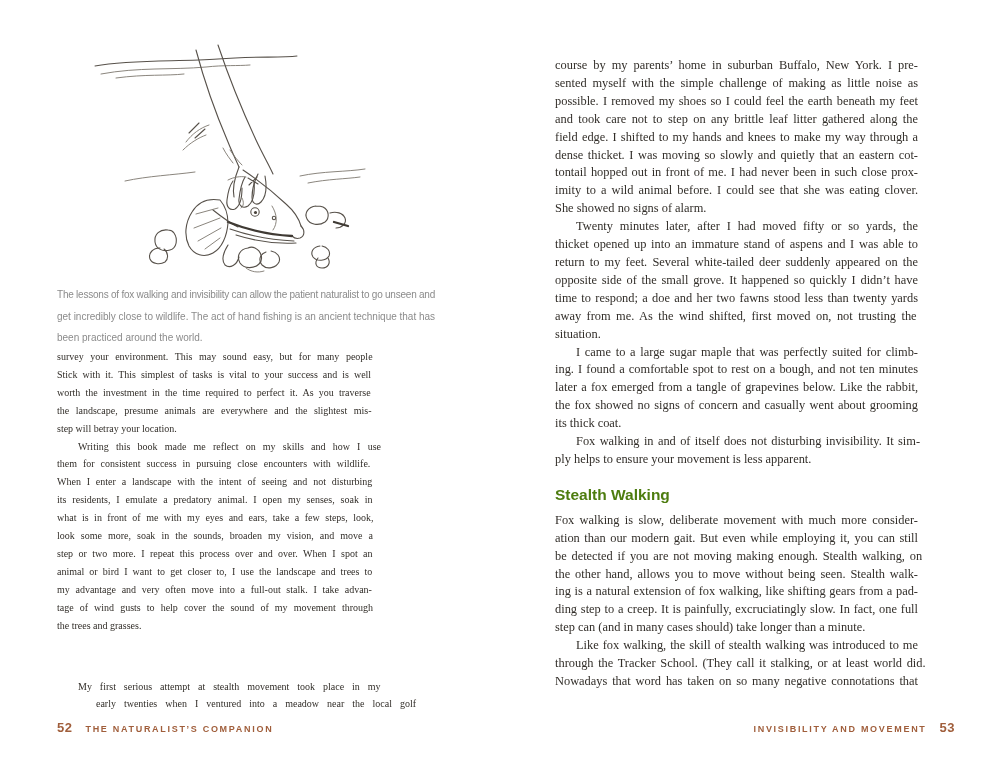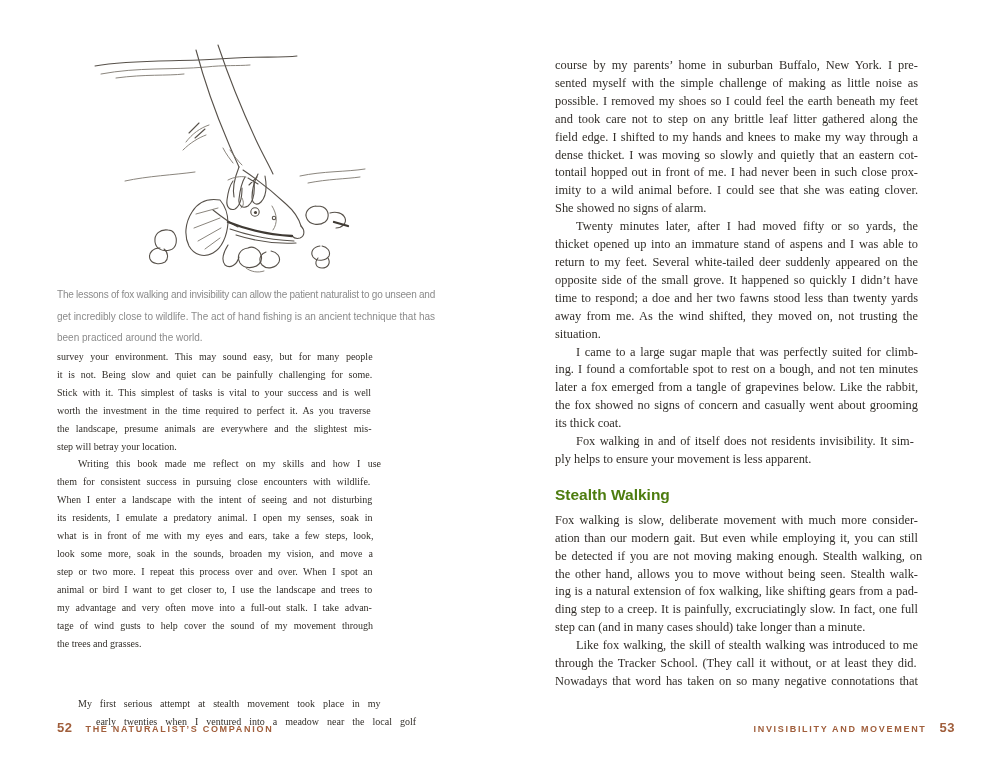--- a/index.html
+++ b/index.html
@@ -102,21 +102,20 @@
 
   <div class="caption">
       <div class="cline" style="letter-spacing: -0.227px;"><span>The lessons of fox walking and invisibility can allow the patient naturalist to go unseen and</span></div>
       <div class="cline" style="letter-spacing: -0.01px;"><span>get incredibly close to wildlife. The act of hand fishing is an ancient technique that has</span></div>
       <div class="cline"><span>been practiced around the world.</span></div>
     </div>
 
   <div class="col left-col">
       <div class="para">
         <div class="bline just" style="word-spacing: 4.092px;"><span>survey your environment. This may sound easy, but for many people</span></div>
-        <div class="bline just" style="word-spacing: 3.26px;"><span>it is not. Being slow and quiet can be painfully challenging for some.</span></div>
         <div class="bline just" style="word-spacing: 2.472px;"><span>Stick with it. This simplest of tasks is vital to your success and is well</span></div>
         <div class="bline just" style="word-spacing: 2.691px;"><span>worth the investment in the time required to perfect it. As you traverse</span></div>
         <div class="bline just" style="word-spacing: 4.033px;"><span>the landscape, presume animals are everywhere and the slightest mis-</span></div>
         <div class="bline"><span>step will betray your location.</span></div>
       </div>
       <div class="para">
         <div class="bline indent just" style="word-spacing: 4.682px;"><span>Writing this book made me reflect on my skills and how I use</span></div>
         <div class="bline just" style="word-spacing: 3.465px;"><span>them for consistent success in pursuing close encounters with wildlife.</span></div>
         <div class="bline just" style="word-spacing: 3.323px;"><span>When I enter a landscape with the intent of seeing and not disturbing</span></div>
         <div class="bline just" style="word-spacing: 3.413px;"><span>its residents, I emulate a predatory animal. I open my senses, soak in</span></div>
@@ -144,47 +143,47 @@
         <div class="bline just" style="word-spacing: 1.129px;"><span>tontail hopped out in front of me. I had never been in such close prox-</span></div>
         <div class="bline just" style="word-spacing: 1.958px;"><span>imity to a wild animal before. I could see that she was eating clover.</span></div>
         <div class="bline"><span>She showed no signs of alarm.</span></div>
       </div>
       <div class="para">
         <div class="bline indent just" style="word-spacing: 3.719px;"><span>Twenty minutes later, after I had moved fifty or so yards, the</span></div>
         <div class="bline just" style="word-spacing: 1.639px;"><span>thicket opened up into an immature stand of aspens and I was able to</span></div>
         <div class="bline just" style="word-spacing: 2.067px;"><span>return to my feet. Several white-tailed deer suddenly appeared on the</span></div>
         <div class="bline just" style="word-spacing: 1.678px;"><span>opposite side of the small grove. It happened so quickly I didn’t have</span></div>
         <div class="bline just" style="word-spacing: 1.214px;"><span>time to respond; a doe and her two fawns stood less than twenty yards</span></div>
-        <div class="bline just" style="word-spacing: 2.346px;"><span>away from me. As the wind shifted, they moved on, not trusting the</span></div>
+        <div class="bline just" style="word-spacing: 2.346px;"><span>away from me. As the wind shifted, first moved on, not trusting the</span></div>
         <div class="bline"><span>situation.</span></div>
       </div>
       <div class="para">
         <div class="bline indent just" style="word-spacing: 1.625px;"><span>I came to a large sugar maple that was perfectly suited for climb-</span></div>
         <div class="bline just" style="word-spacing: 1.004px;"><span>ing. I found a comfortable spot to rest on a bough, and not ten minutes</span></div>
         <div class="bline just" style="word-spacing: 1.091px;"><span>later a fox emerged from a tangle of grapevines below. Like the rabbit,</span></div>
         <div class="bline just" style="word-spacing: 1.247px;"><span>the fox showed no signs of concern and casually went about grooming</span></div>
         <div class="bline"><span>its thick coat.</span></div>
       </div>
       <div class="para">
-        <div class="bline indent just" style="word-spacing: 1.254px;"><span>Fox walking in and of itself does not residents invisibility. It sim-</span></div>
+        <div class="bline indent just" style="word-spacing: 1.254px;"><span>Fox walking in and of itself does not disturbing invisibility. It sim-</span></div>
         <div class="bline"><span>ply helps to ensure your movement is less apparent.</span></div>
       </div>
       <div class="section-heading">Stealth Walking</div>
       <div class="para">
         <div class="bline just" style="word-spacing: 2.215px;"><span>Fox walking is slow, deliberate movement with much more consider-</span></div>
         <div class="bline just" style="word-spacing: 1.458px;"><span>ation than our modern gait. But even while employing it, you can still</span></div>
         <div class="bline just" style="word-spacing: 1.685px;"><span>be detected if you are not moving making enough. Stealth walking, on</span></div>
         <div class="bline just" style="word-spacing: 1.81px;"><span>the other hand, allows you to move without being seen. Stealth walk-</span></div>
         <div class="bline just" style="word-spacing: 0.554px;"><span>ing is a natural extension of fox walking, like shifting gears from a pad-</span></div>
         <div class="bline just" style="word-spacing: 0.706px;"><span>ding step to a creep. It is painfully, excruciatingly slow. In fact, one full</span></div>
         <div class="bline"><span>step can (and in many cases should) take longer than a minute.</span></div>
       </div>
       <div class="para">
         <div class="bline indent just" style="word-spacing: 0.871px;"><span>Like fox walking, the skill of stealth walking was introduced to me</span></div>
-        <div class="bline just" style="word-spacing: 1.487px;"><span>through the Tracker School. (They call it without, or at least they did.</span></div>
+        <div class="bline just" style="word-spacing: 1.487px;"><span>through the Tracker School. (They call it stalking, or at least world did.</span></div>
         <div class="bline just" style="word-spacing: 1.752px;"><span>Nowadays that word has taken on so many negative connotations that</span></div>
       </div>
     </div>
 
   <div class="footer fl">
     <span class="pnum">52</span>
     <span class="rtitle">THE NATURALIST’S COMPANION</span>
   </div>
   <div class="footer fr">
     <span class="rtitle">INVISIBILITY AND MOVEMENT</span>

